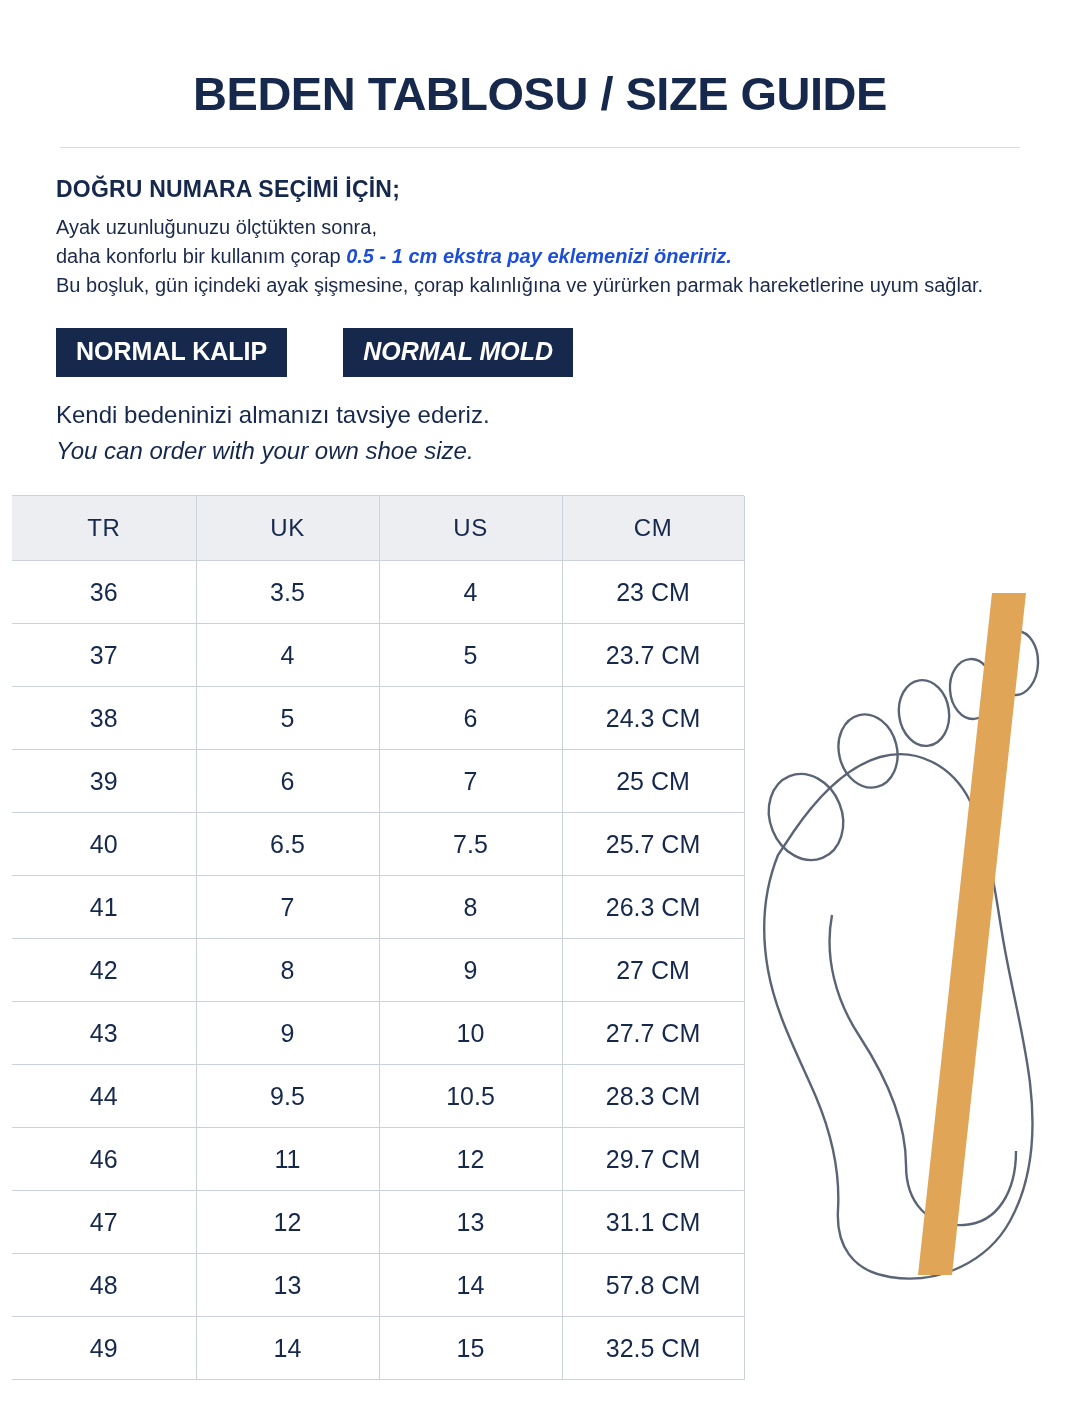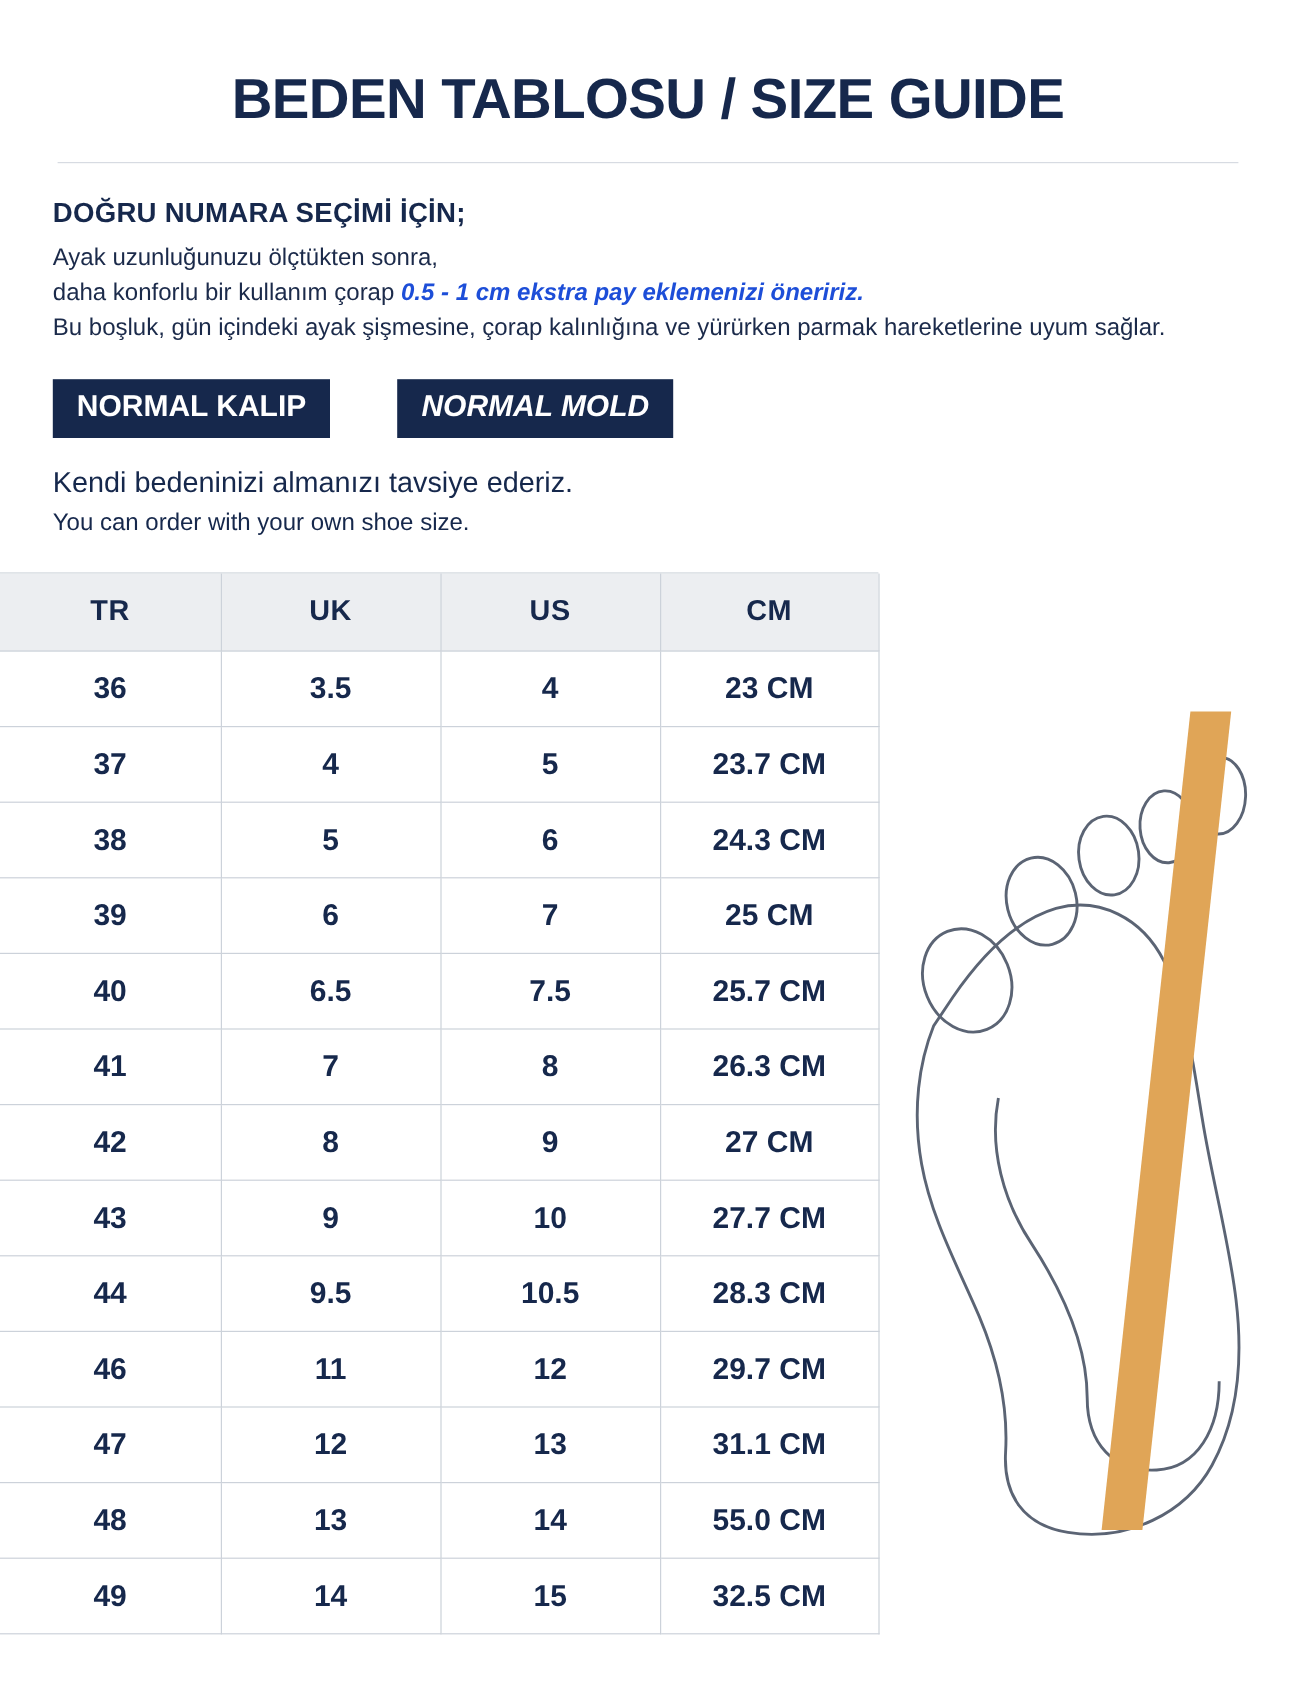--- a/index.html
+++ b/index.html
@@ -13,21 +13,21 @@
     font-family: "Liberation Sans", sans-serif;
     color: #1b2a4a;
     overflow: hidden;
     position: relative;
   }
   .page {
     position: relative;
     width: 1080px;
     height: 1297px;
     box-sizing: border-box;
-    padding: 0;
+    padding: 12px;
   }
 
   
   .title {
     text-align: center;
     font-size: 47px;
     font-weight: bold;
     letter-spacing: -0.5px;
     color: #16284c;
     padding-top: 58px;
@@ -84,22 +84,23 @@
 
   .recommend {
     margin: 20px 44px 0 44px;
   }
   .recommend .r1 {
     font-size: 24px;
     color: #16284c;
     line-height: 1.5;
   }
   .recommend .r2 {
-    font-size: 20px;
-    color: #16284c;
+    font-size: 24px;
+    color: #16284c;
+    font-style: italic;
     line-height: 1.5;
   }
 
   
   .table-wrap {
     margin-top: 26px;
     width: 732px;
     border-top: 1px solid #ccd2da;
   }
   table.size-table {
@@ -108,21 +109,21 @@
     table-layout: fixed;
   }
   table.size-table th,
   table.size-table td {
     border-bottom: 1px solid #ccd2da;
     border-right: 1px solid #ccd2da;
     text-align: center;
     color: #16284c;
     height: 62px;
     font-size: 25px;
-    font-weight: bold;
+    font-weight: normal;
     padding: 0;
   }
   table.size-table th:first-child,
   table.size-table td:first-child {
     border-left: none;
   }
   table.size-table thead th {
     background: #eceef1;
     height: 64px;
     font-size: 24px;
@@ -247,21 +248,21 @@
         <tr>
             <td>47</td>
             <td>12</td>
             <td>13</td>
             <td>31.1 CM</td>
           </tr>
         <tr>
             <td>48</td>
             <td>13</td>
             <td>14</td>
-            <td>55.0 CM</td>
+            <td>57.8 CM</td>
           </tr>
         <tr>
             <td>49</td>
             <td>14</td>
             <td>15</td>
             <td>32.5 CM</td>
           </tr>
       </tbody>
     </table>
   </div>

